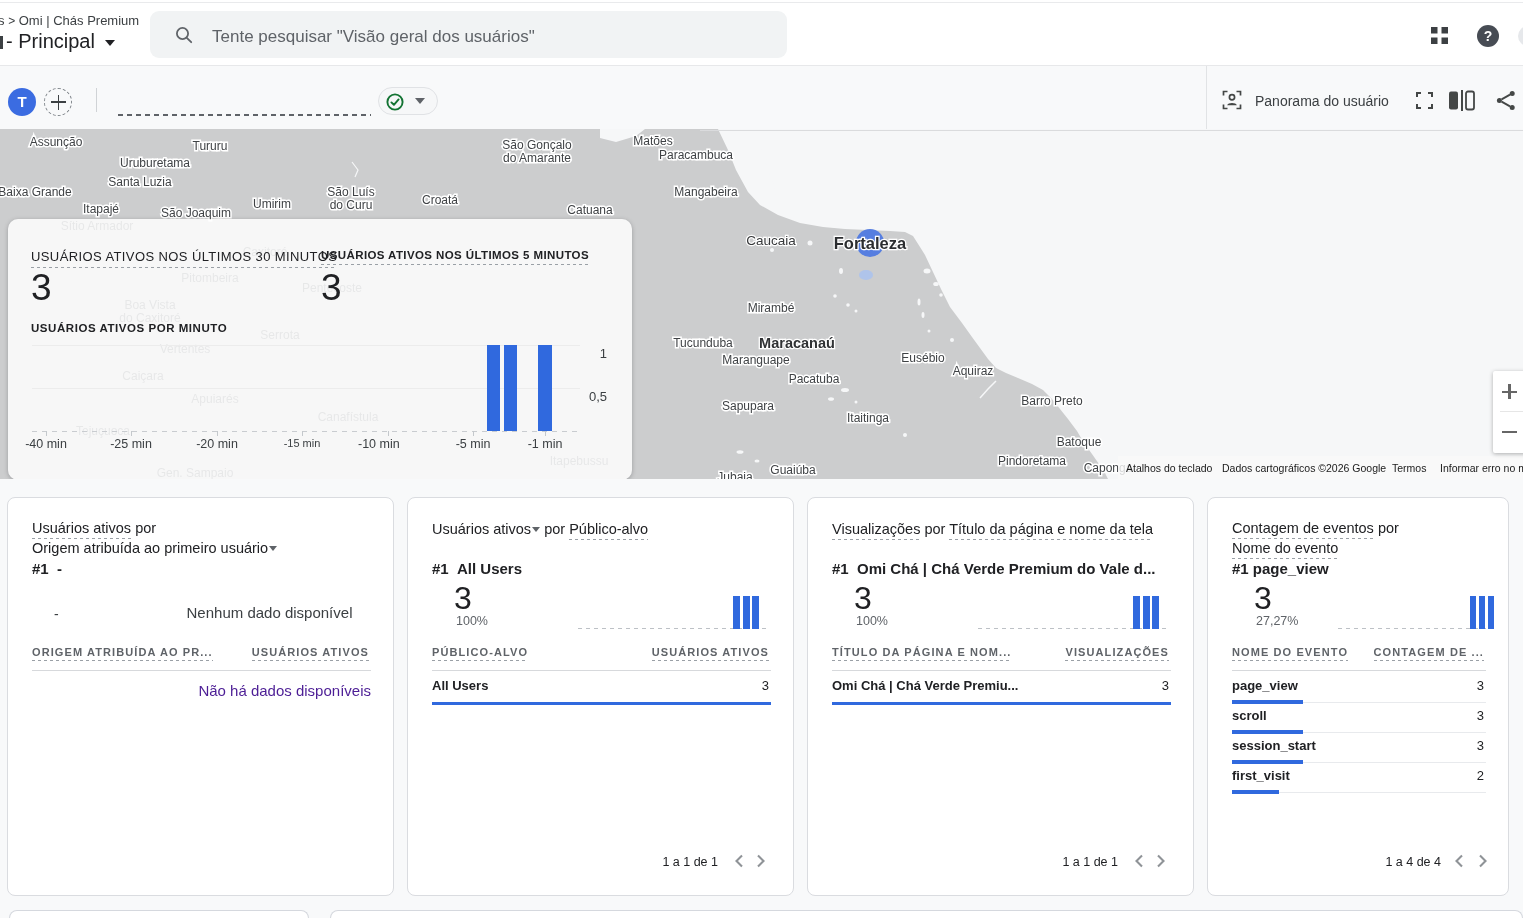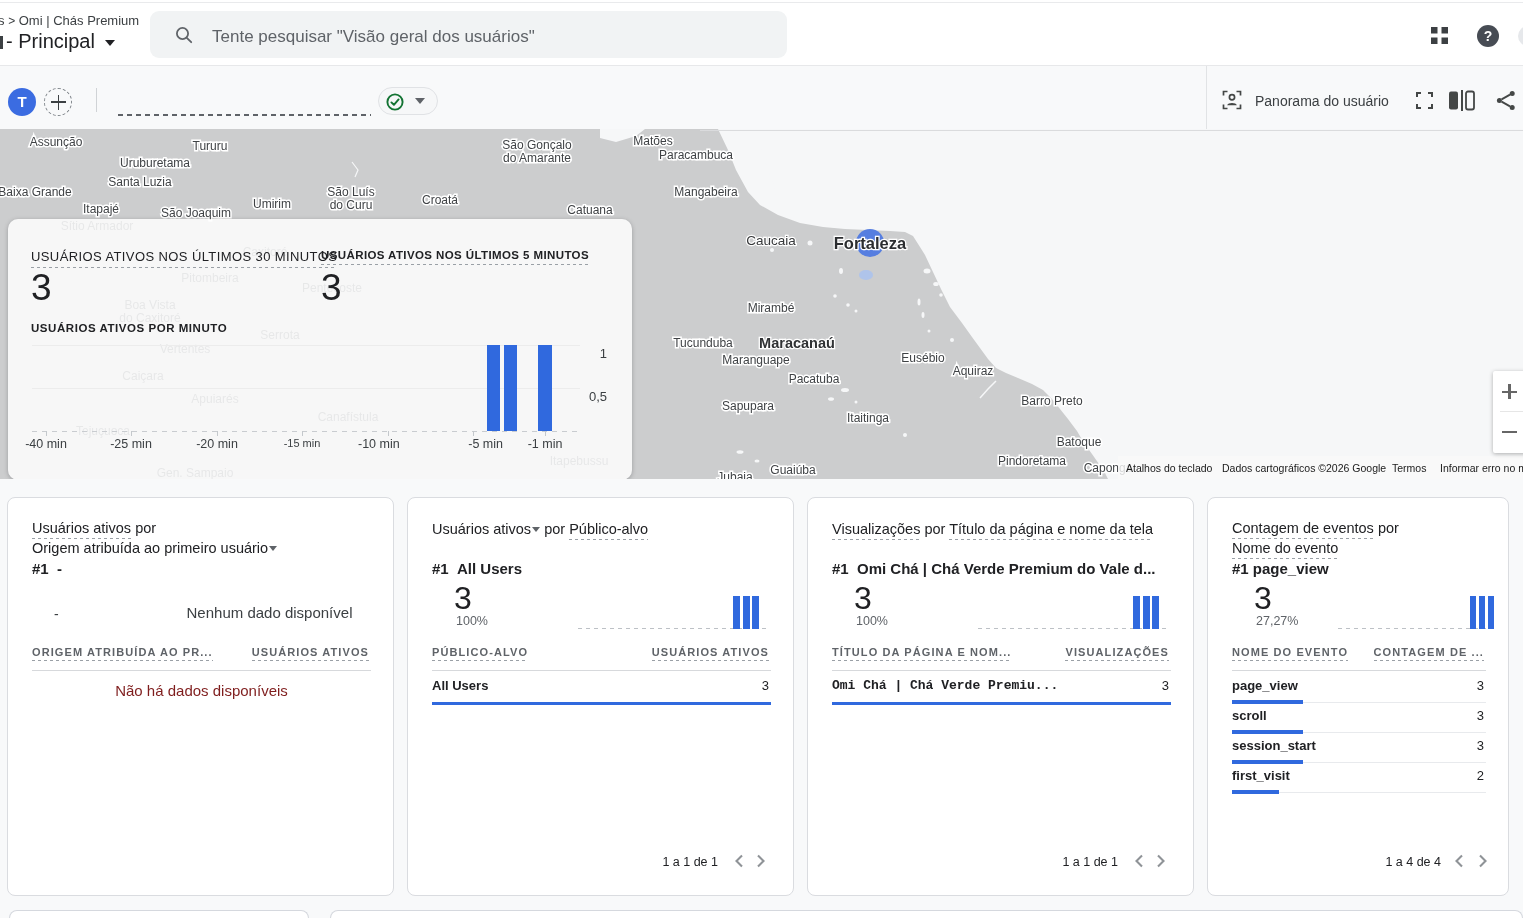--- a/index.html
+++ b/index.html
@@ -215,21 +215,21 @@
     <div class="bar" style="left:530px;top:126px;width:14px;height:86px;"></div>
 
     <div class="abs" style="left:573px;top:127px;width:26px;text-align:right;font-size:13px;color:#3c4043;">1</div>
     <div class="abs" style="left:573px;top:170px;width:26px;text-align:right;font-size:13px;color:#3c4043;">0,5</div>
 
     <div class="abs" style="left:8px;top:218px;width:60px;text-align:center;font-size:12.5px;color:#3c4043;">-40 min</div>
     <div class="abs" style="left:93px;top:218px;width:60px;text-align:center;font-size:12.5px;color:#3c4043;">-25 min</div>
     <div class="abs" style="left:179px;top:218px;width:60px;text-align:center;font-size:12.5px;color:#3c4043;">-20 min</div>
     <div class="abs" style="left:264px;top:218px;width:60px;text-align:center;font-size:11px;color:#3c4043;">-15 min</div>
     <div class="abs" style="left:350px;top:218px;width:60px;text-align:left;font-size:12.5px;color:#3c4043;">-10 min</div>
-    <div class="abs" style="left:435px;top:218px;width:60px;text-align:right;font-size:12.5px;color:#3c4043;">-5 min</div>
+    <div class="abs" style="left:435px;top:218px;width:60px;text-align:center;font-size:12.5px;color:#3c4043;">-5 min</div>
     <div class="abs" style="left:507px;top:218px;width:60px;text-align:center;font-size:12.5px;color:#3c4043;">-1 min</div>
   </div>
 
   <div class="abs" style="left:1118px;top:456px;width:405px;height:23px;background:rgba(249,249,249,0.82);"></div>
   <div class="abs" style="left:1126px;top:462px;font-size:10.5px;color:#1a1a1a;white-space:nowrap;">Atalhos do teclado</div>
   <div class="abs" style="left:1222px;top:462px;font-size:10.5px;color:#1a1a1a;white-space:nowrap;">Dados cartográficos ©2026 Google</div>
   <div class="abs" style="left:1392px;top:462px;font-size:10.5px;color:#1a1a1a;white-space:nowrap;">Termos</div>
   <div class="abs" style="left:1440px;top:462px;font-size:10.5px;color:#1a1a1a;white-space:nowrap;">Informar erro no mapa</div>
 
   <div class="abs" style="left:1493px;top:371px;width:40px;height:82px;background:#fff;border-radius:2px;box-shadow:0 1px 4px rgba(0,0,0,.3);"></div>
@@ -242,21 +242,21 @@
 
   <div class="card" id="card1" style="left:7px;width:387px;">
     <div class="ct" style="top:20px;"><span class="du1">Usuários ativos</span> por</div>
     <div class="ct" style="top:40px;">Origem atribuída ao primeiro usuário<span class="caret"></span></div>
     <div class="rank">#1&nbsp;&nbsp;-</div>
     <div class="abs" style="left:46px;top:108px;font-size:14px;color:#3c4043;">-</div>
     <div class="abs" style="left:166px;top:106px;width:191px;text-align:center;font-size:15px;color:#3c4043;">Nenhum dado disponível</div>
     <div class="abs hdr du1" style="left:24px;top:148px;">ORIGEM ATRIBUÍDA AO PR...</div>
     <div class="abs hdr du1" style="right:24px;top:148px;">USUÁRIOS ATIVOS</div>
     <div class="abs" style="left:24px;top:172px;width:339px;height:1px;background:#d7d9dc;"></div>
-    <div class="abs" style="left:24px;top:184px;width:339px;text-align:center;font-size:15px;color:#7f1d1d;">Não há dados disponíveis</div>
+    <div class="abs" style="left:24px;top:184px;width:339px;text-align:right;font-size:15px;color:#4c1d95;">Não há dados disponíveis</div>
   </div>
   <div class="card" id="card2" style="left:407px;width:387px;">
     <div class="ct">Usuários ativos<span class="caret"></span> por <span class="du1">Público-alvo</span></div>
     <div class="rank">#1&nbsp;&nbsp;All Users</div>
     <div class="bign">3</div>
     <div class="pctn">100%</div>
     <div class="spark-base" style="left:170px;top:130px;width:191px;"></div>
     <div class="bar" style="left:325px;top:98px;width:7px;height:33px;"></div>
     <div class="bar" style="left:335px;top:98px;width:7px;height:33px;"></div>
     <div class="bar" style="left:344px;top:98px;width:7px;height:33px;"></div>
@@ -279,21 +279,21 @@
     <div class="rank">#1&nbsp;&nbsp;Omi Chá | Chá Verde Premium do Vale d...</div>
     <div class="bign">3</div>
     <div class="pctn">100%</div>
     <div class="spark-base" style="left:170px;top:130px;width:191px;"></div>
     <div class="bar" style="left:325px;top:98px;width:7px;height:33px;"></div>
     <div class="bar" style="left:335px;top:98px;width:7px;height:33px;"></div>
     <div class="bar" style="left:344px;top:98px;width:7px;height:33px;"></div>
     <div class="abs hdr du1" style="left:24px;top:148px;">TÍTULO DA PÁGINA E NOM...</div>
     <div class="abs hdr du1" style="right:24px;top:148px;">VISUALIZAÇÕES</div>
     <div class="abs" style="left:24px;top:172px;width:339px;height:1px;background:#d7d9dc;"></div>
-    <div class="abs" style="left:24px;top:180px;font-size:13px;font-weight:700;color:#202124;font-family:Liberation Mono, monospace;">Omi Chá | Chá Verde Premiu...</div>
+    <div class="abs" style="left:24px;top:180px;font-size:13px;font-weight:700;color:#202124;">Omi Chá | Chá Verde Premiu...</div>
     <div class="abs" style="right:24px;top:180px;font-size:13px;color:#202124;">3</div>
     <div class="abs" style="left:24px;top:204px;width:339px;height:3px;background:#3069de;"></div>
     <div class="pag" style="right:75px;">1 a 1 de 1</div>
     <svg class="abs" style="right:49px;bottom:27px;" width="10" height="14" viewBox="0 0 10 14">
         <path d="M8,1.5 L2.5,7 L8,12.5" stroke="#8f9397" stroke-width="2.1" fill="none"></path>
       </svg>
     <svg class="abs" style="right:27px;bottom:27px;" width="10" height="14" viewBox="0 0 10 14">
         <path d="M2,1.5 L7.5,7 L2,12.5" stroke="#8f9397" stroke-width="2.1" fill="none"></path>
       </svg>
   </div>

